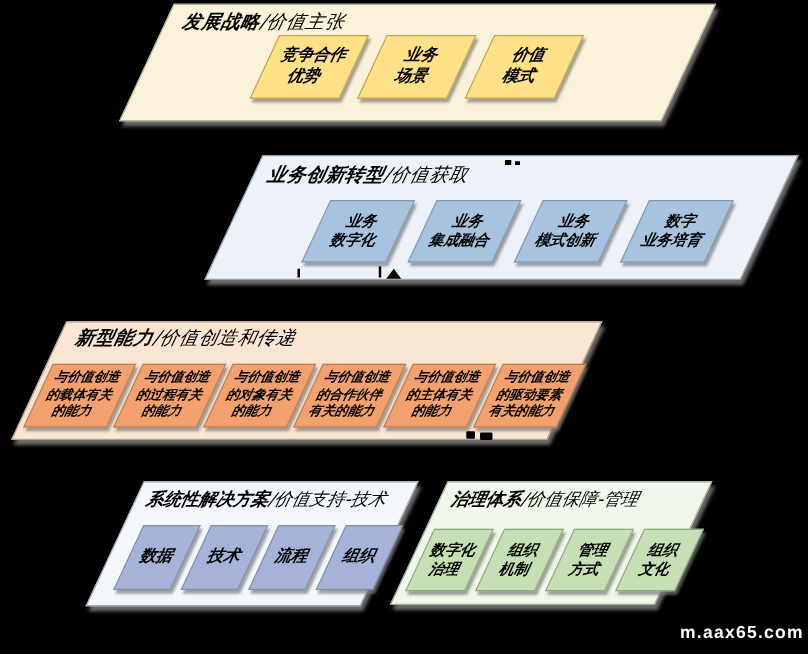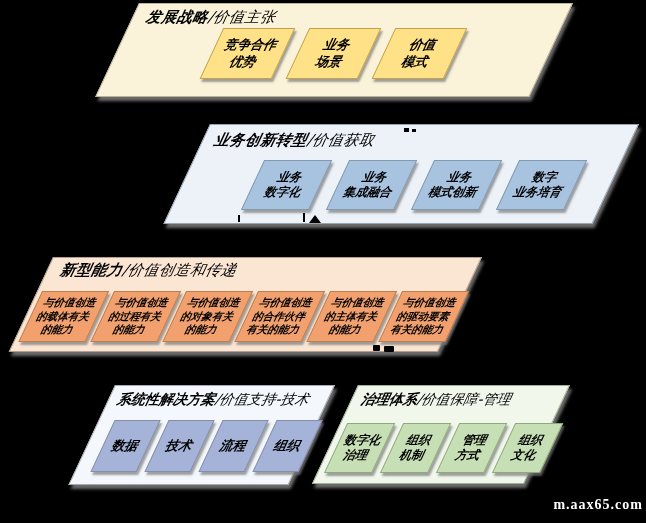--- a/index.html
+++ b/index.html
@@ -55,21 +55,21 @@
     border-left:6px solid transparent;border-right:6px solid transparent;
     border-bottom:8px solid #000;position:absolute;z-index:6;
   }
   .tick1{left:404px;top:128px;width:5px;height:4px;}
   .tick2{left:412px;top:129px;width:4px;height:3px;}
   .frag1{left:373px;top:345px;width:7px;height:6px;border-radius:1px;}
   .frag2{left:384px;top:346px;width:10px;height:6px;border-radius:1px;}
   
   .watermark{
     position:absolute;right:3px;bottom:10px;color:#fff;
-    font-family:Liberation Serif, serif;font-weight:bold;font-size:14px;letter-spacing:1px;
+    font-family:Liberation Sans, sans-serif;font-weight:bold;font-size:14px;letter-spacing:1px;
     z-index:8;
   }
 </style>
 </head>
 <body>
 
 <div class="stage">
 
   <div class="panel p1">
     <div class="ptitle"><span class="tmain">发展战略</span><span class="tsub">/价值主张</span></div>

